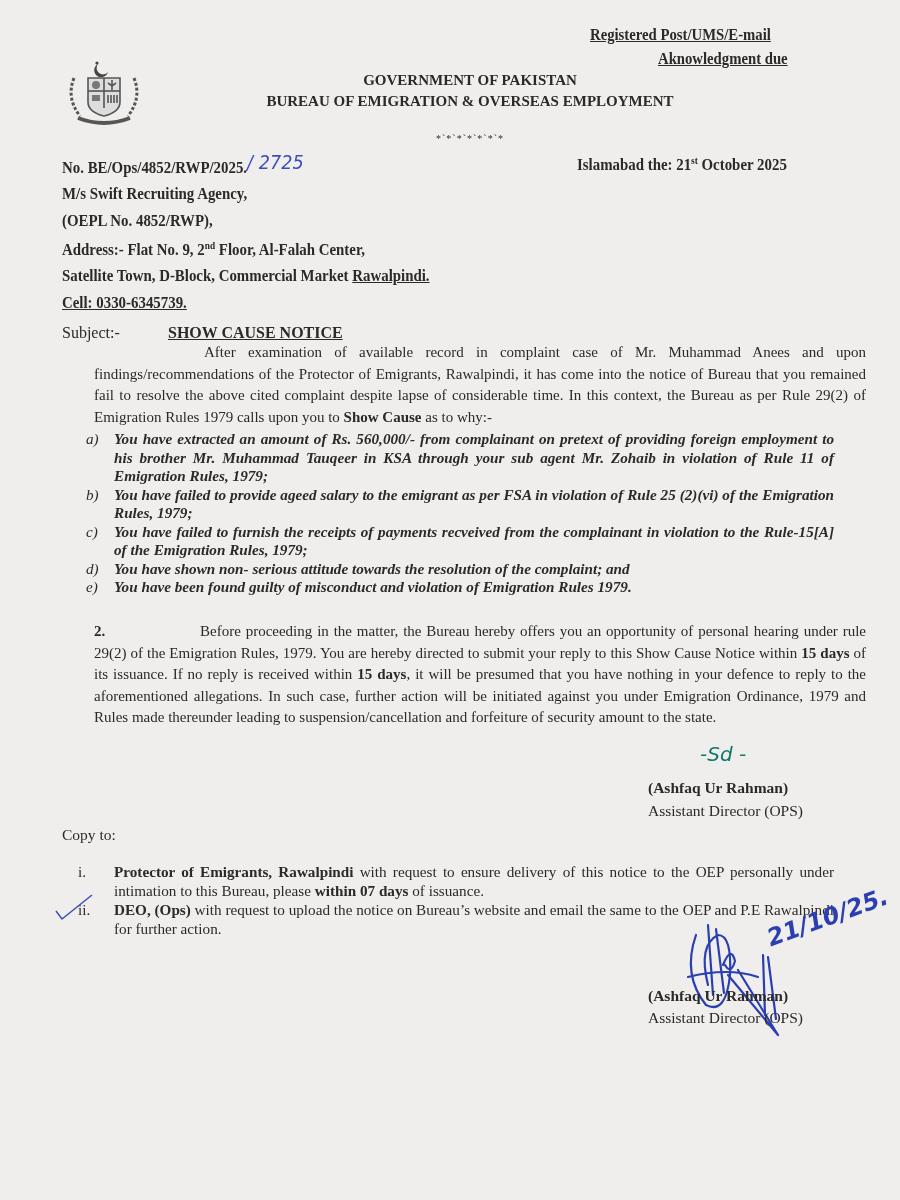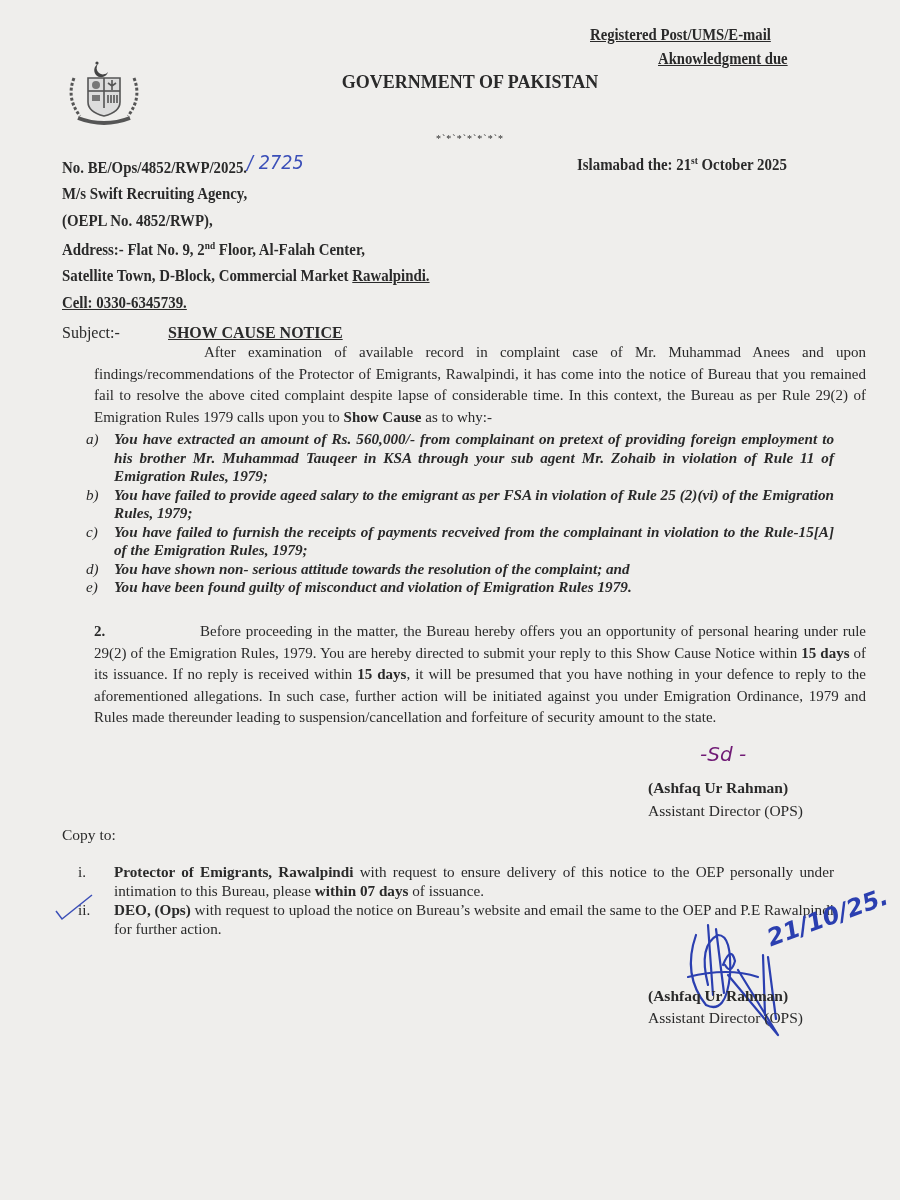--- a/index.html
+++ b/index.html
@@ -9,21 +9,21 @@
     font-family: "Liberation Serif", "DejaVu Serif", serif;
     color: #2a2a2a;
     position: relative;
   }
   .page { position: absolute; left: 0; top: 0; width: 900px; height: 1052px; }
   .abs { position: absolute; }
   .u { text-decoration: underline; }
   .reg-post { left: 590px; top: 26px; font-size: 16px; font-weight: bold; text-decoration: underline; transform: scaleX(0.92); transform-origin: left; white-space: nowrap; }
   .ack { left: 658px; top: 50px; font-size: 16px; font-weight: bold; text-decoration: underline; transform: scaleX(0.92); transform-origin: left; white-space: nowrap; }
   .emblem { left: 58px; top: 58px; width: 92px; height: 68px; }
-  .header { left: 150px; width: 640px; text-align: center; font-weight: bold; font-size: 18px; white-space: nowrap; }
+  .header { left: 150px; width: 640px; text-align: center; font-weight: bold; font-size: 15px; white-space: nowrap; }
   .h1 { top: 72px; }
   .h2 { top: 93px; }
   .h3 { top: 114px; }
   .stars { left: 150px; width: 640px; top: 133px; text-align: center; font-size: 10px; letter-spacing: 1px; }
   .refno { left: 62px; top: 155px; font-size: 16px; font-weight: bold; transform: scaleX(0.93); transform-origin: left; white-space: nowrap; }
   .hand-no { font-family: "DejaVu Sans", sans-serif; font-weight: normal; color: #3b4fb8; font-size: 19px; font-style: italic; position: relative; top: -4px; }
   .date { left: 577px; top: 155px; font-size: 16px; font-weight: bold; transform: scaleX(0.93); transform-origin: left; white-space: nowrap; }
   .addr { left: 62px; font-size: 16px; font-weight: bold; transform: scaleX(0.93); transform-origin: left; white-space: nowrap; }
   .a1 { top: 185px; }
   .a2 { top: 212px; }
@@ -35,21 +35,21 @@
   .subj { left: 168px; top: 323px; font-size: 17px; font-weight: bold; text-decoration: underline; transform: scaleX(0.94); transform-origin: left; white-space: nowrap; }
   .para { left: 62px; width: 772px; font-size: 15px; line-height: 21.5px; text-align: justify; margin-left: 32px; }
   .p1 { top: 342px; text-indent: 110px; }
   .list { left: 86px; width: 748px; font-size: 15.2px; line-height: 18.5px; font-style: italic; font-weight: bold; }
   .list .item { display: flex; margin-bottom: 0px; }
   .list .lbl { width: 28px; flex: 0 0 28px; font-weight: normal; }
   .list .txt { flex: 1; text-align: justify; }
   .l-top { top: 430px; }
   .p2 { top: 621px; }
   .p2 .num { font-weight: bold; display: inline-block; width: 106px; }
-  .sd { left: 700px; top: 742px; font-family: "DejaVu Sans", sans-serif; color: #701a75; font-size: 20px; font-style: italic; }
+  .sd { left: 700px; top: 742px; font-family: "DejaVu Sans", sans-serif; color: #0f766e; font-size: 20px; font-style: italic; }
   .sig-name { font-size: 15.5px; font-weight: bold; white-space: nowrap; }
   .sig-title { font-size: 15.5px; white-space: nowrap; }
   .s1n { left: 648px; top: 779px; }
   .s1t { left: 648px; top: 802px; }
   .copy-to { left: 62px; top: 826px; font-size: 15.5px; }
   .cc { left: 78px; width: 756px; font-size: 15.2px; line-height: 19px; }
   .cc .item { display: flex; }
   .cc .lbl { width: 36px; flex: 0 0 36px; }
   .cc .txt { flex: 1; text-align: justify; }
   .cc-top { top: 862px; }
@@ -78,20 +78,21 @@
       <line x1="30" y1="33" x2="62" y2="33"></line>
       <circle cx="38" cy="27" r="4" fill="#777" stroke="none"></circle>
       <rect x="34" y="37" width="8" height="6" fill="#777" stroke="none"></rect>
       <path d="M54 22 v10 M50 25 l4 3 l4 -3"></path>
       <path d="M50 37 v8 M53 37 v8 M56 37 v8 M59 37 v8"></path>
       <path d="M20 60 q26 10 52 0" stroke-width="4"></path>
     </g>
   </svg>
 
   <div class="abs header h1">GOVERNMENT OF PAKISTAN</div>
+  <div class="abs header h2">BUREAU OF EMIGRATION &amp; OVERSEAS EMPLOYMENT</div>
   <div class="abs stars">*`*`*`*`*`*`*</div>
 
   <div class="abs refno">
     <span>No. BE/Ops/4852/RWP/2025.</span><span class="hand-no">/ 2725</span>
   </div>
   <div class="abs date">
     <span>Islamabad the: 21</span><sup>st</sup><span> October 2025</span>
   </div>
 
   <div class="abs addr a1">M/s Swift Recruiting Agency,</div>

